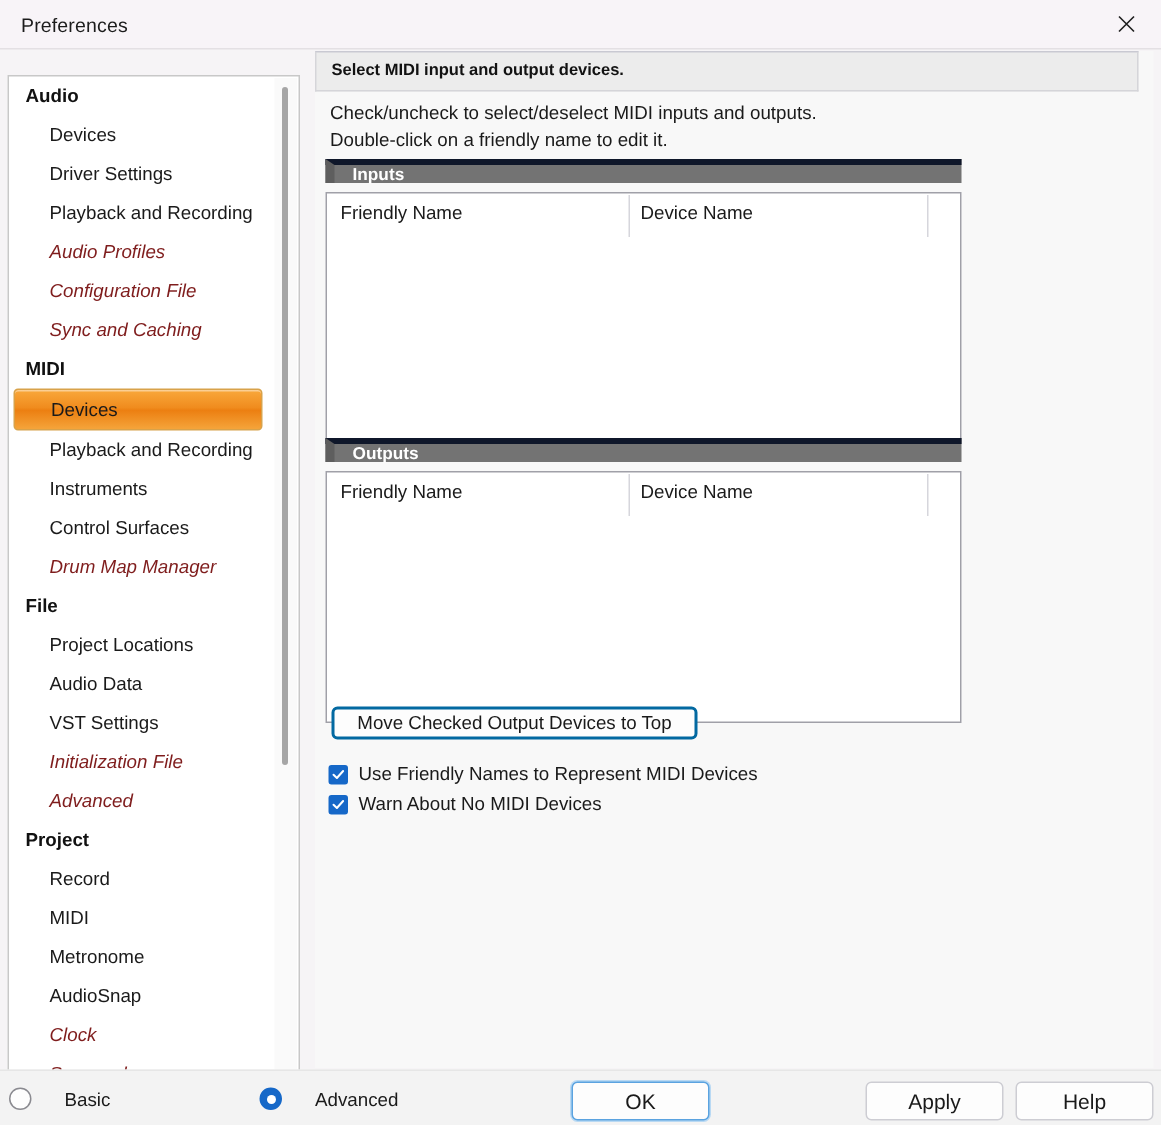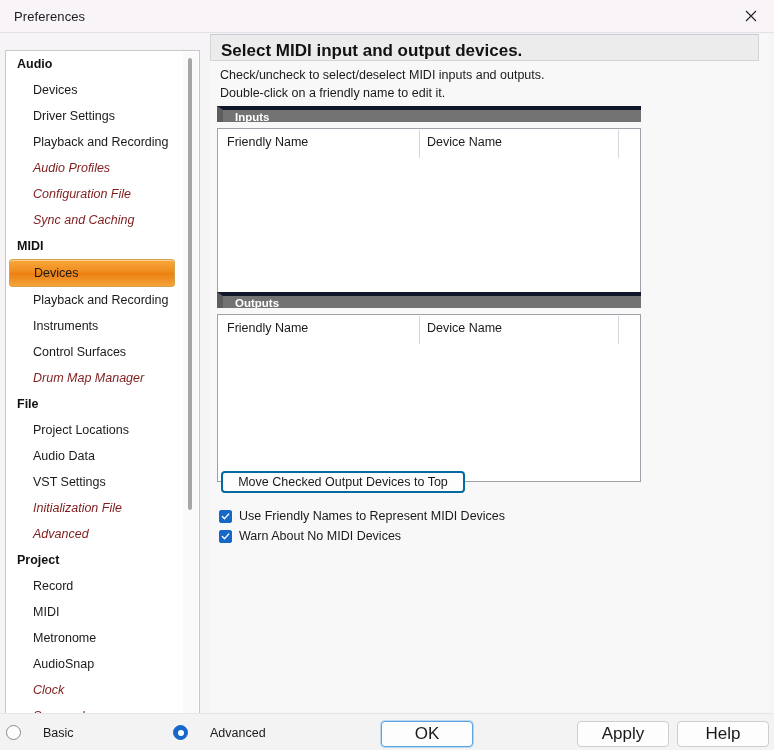--- a/index.html
+++ b/index.html
@@ -139,21 +139,21 @@
     height: 27px;
     background: #ececec;
     border: 1px solid #d5d5d9;
     border-top-color: #c9c9d2;
     box-sizing: border-box;
   }
   #panel-header-text {
     position: absolute;
     left: 10px;
     top: 6px;
-    font-size: 17px;
+    font-size: 11px;
     font-weight: bold;
     color: #121212;
   }
   .panel-desc {
     position: absolute;
     left: 10px;
     font-size: 12.5px;
     color: #1a1a1a;
   }
   #desc-1 { top: 34px; }
@@ -307,21 +307,21 @@
   }
   .dlg-btn {
     position: absolute;
     top: 721px;
     width: 92px;
     height: 26px;
     background: #fdfdfd;
     border: 1px solid #cdcdd3;
     border-radius: 4px;
     font-family: "Liberation Sans", sans-serif;
-    font-size: 17px;
+    font-size: 14px;
     color: #1a1a1a;
     cursor: default;
     padding: 1px;
   }
   #btn-ok {
     left: 381px;
     border: 1px solid #5ba3e0;
     box-shadow: 0 0 0 1px #b9d9f3;
   }
   #btn-cancel { left: 481px; margin-top: 48px; }

